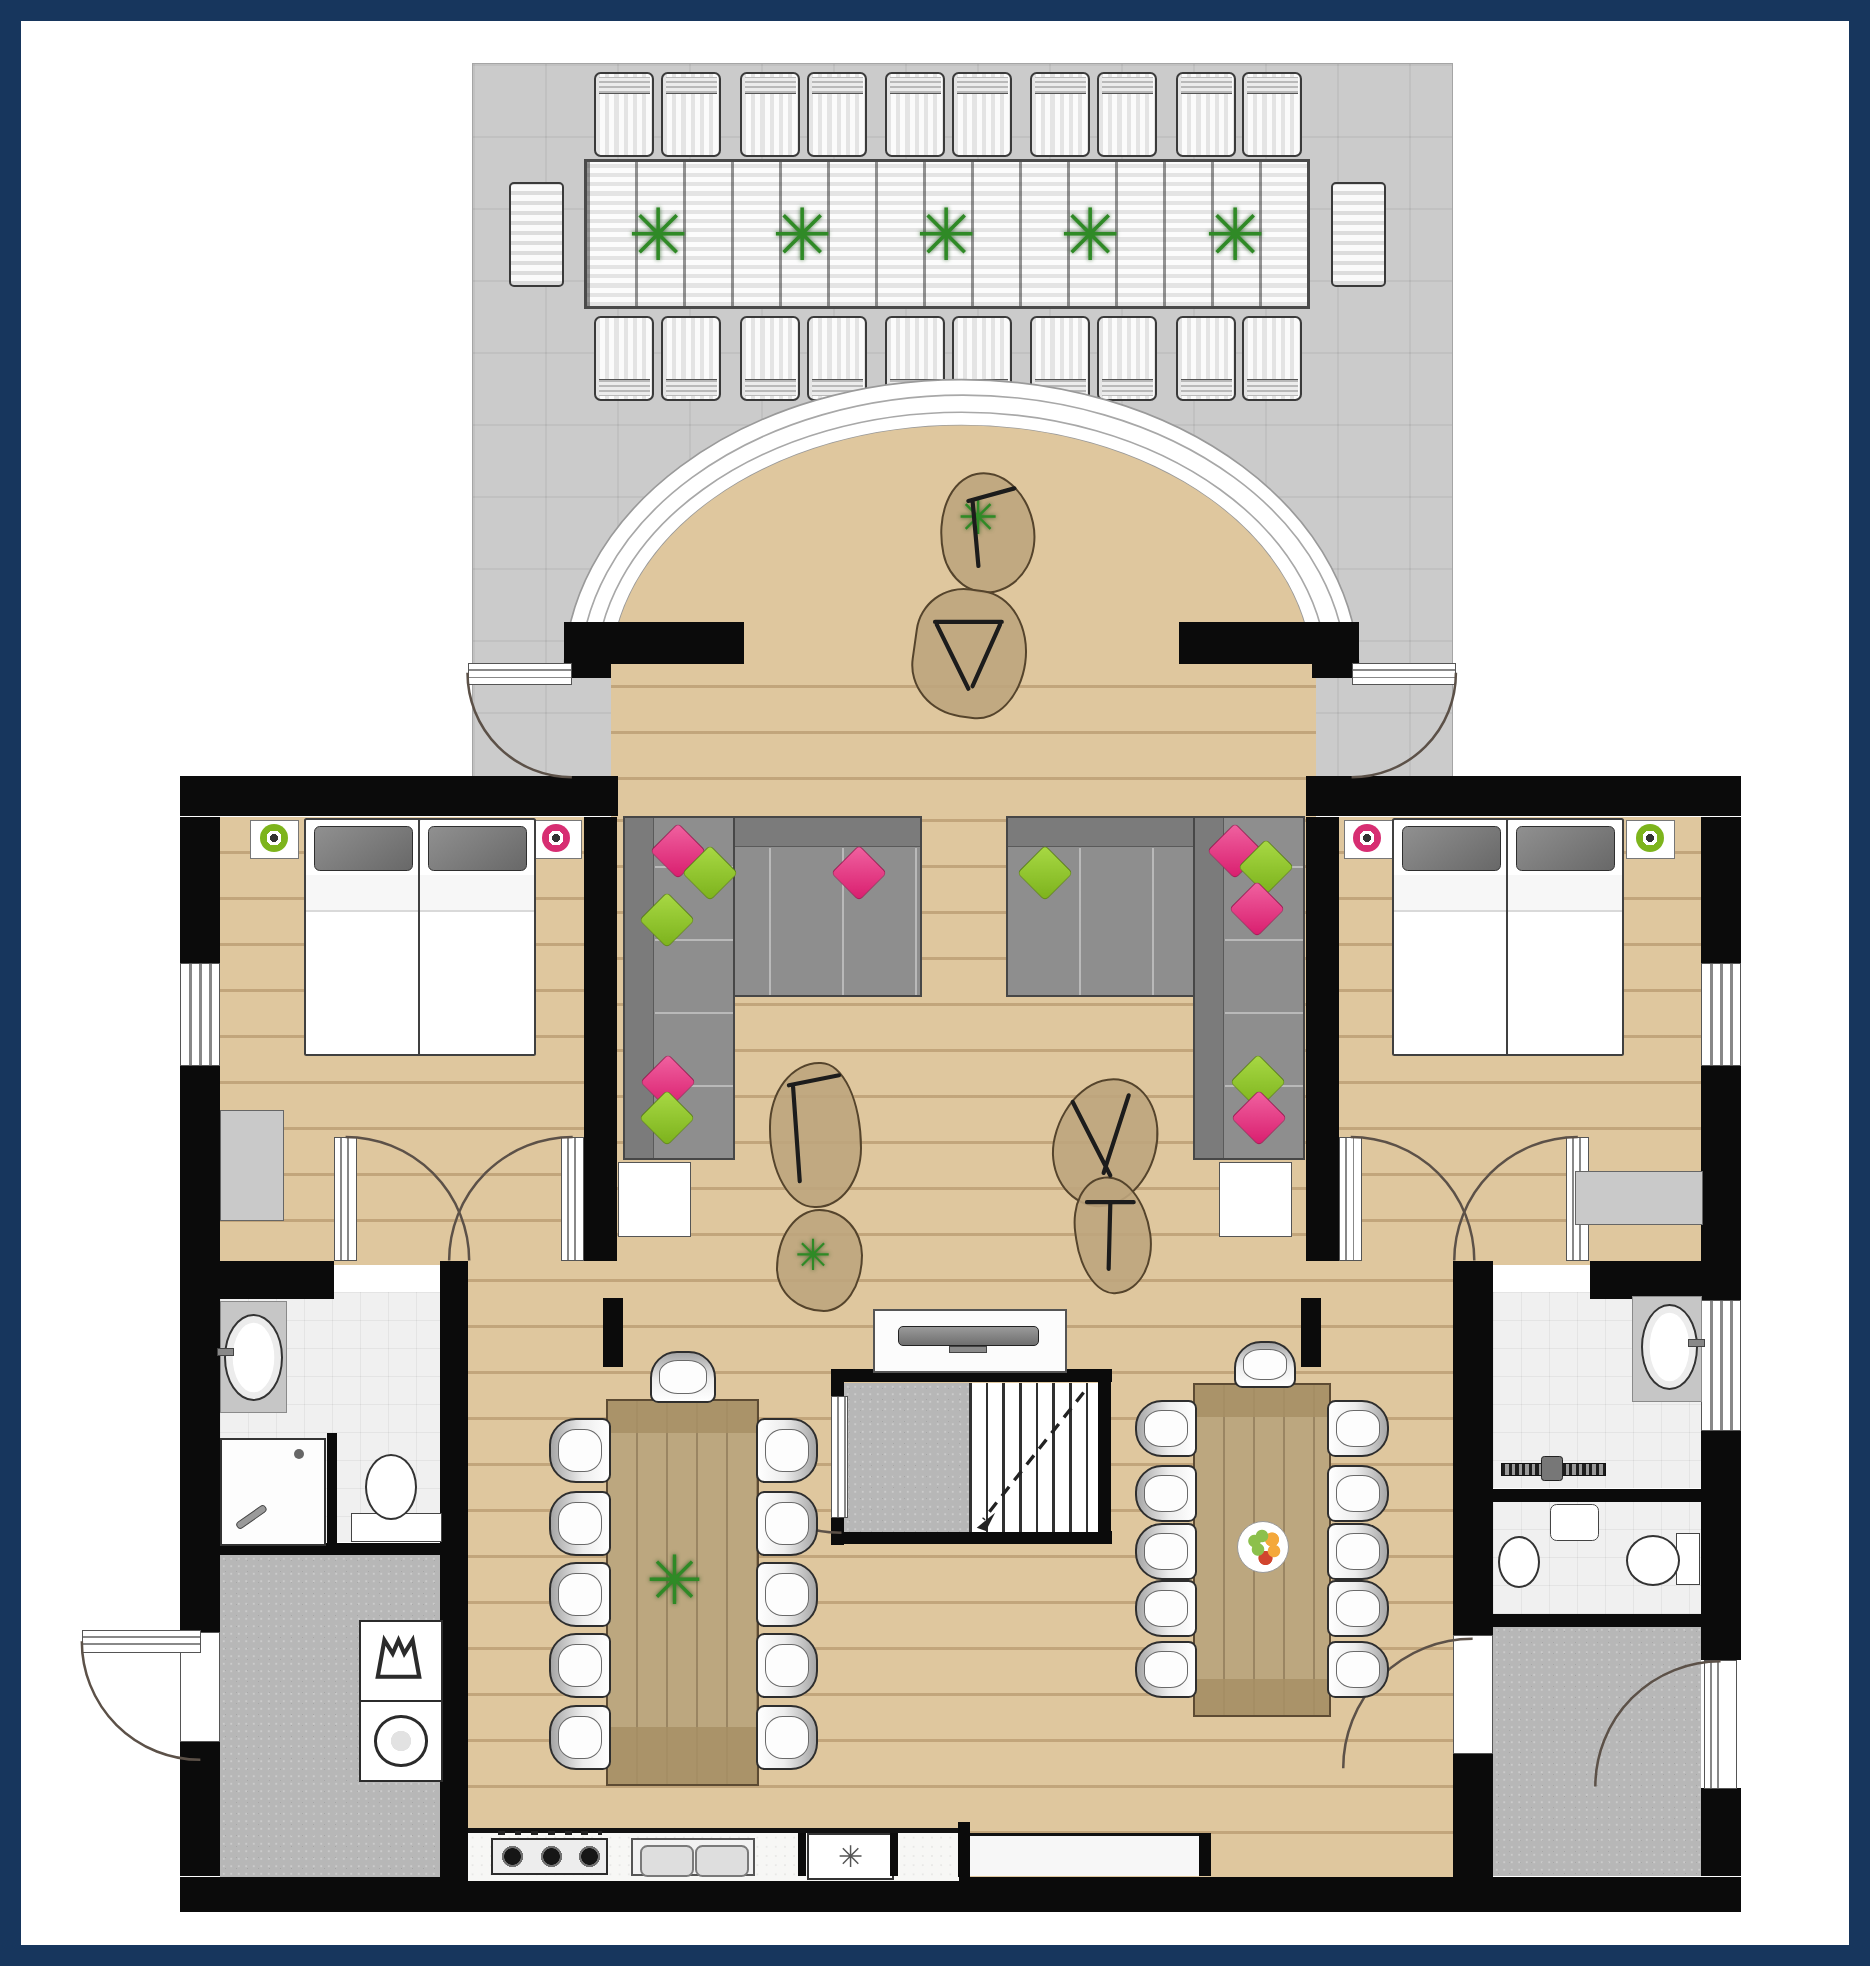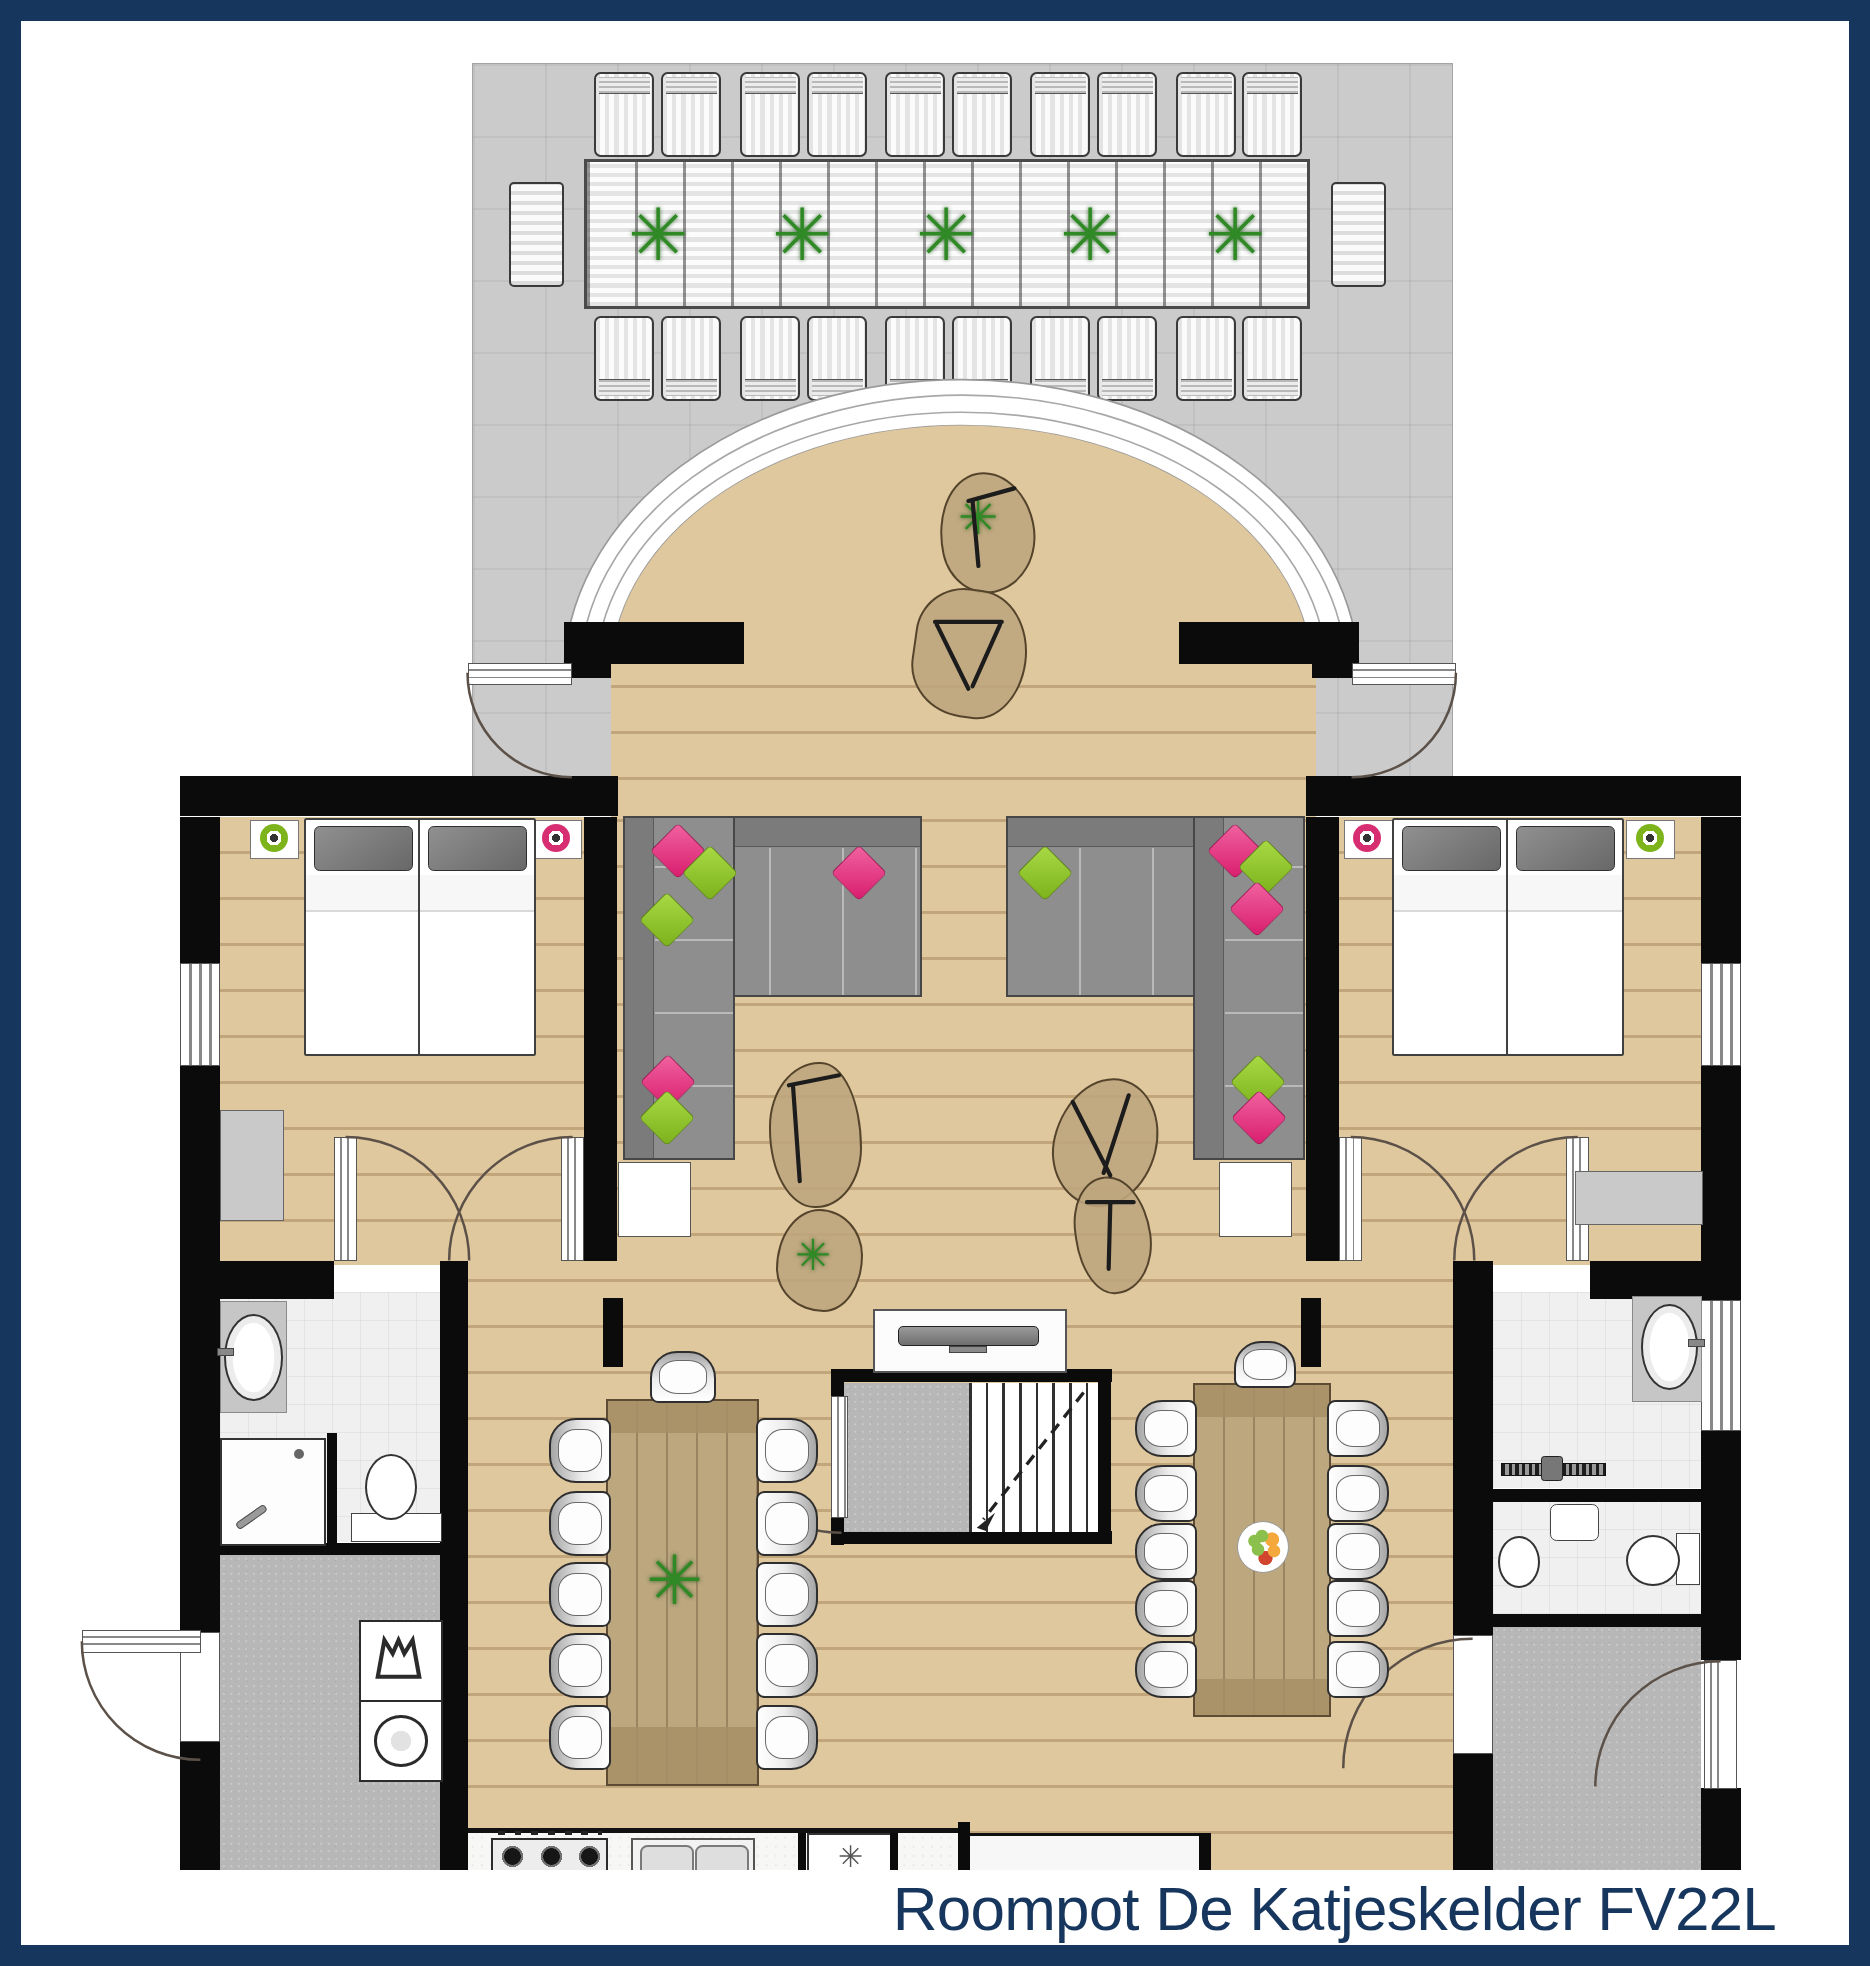--- a/index.html
+++ b/index.html
@@ -360,16 +360,15 @@
   <div class="basin" style="left:695px;top:1845px;width:50px;height:28px;"></div>
   <div class="wall" style="left:798px;top:1833px;width:8.3px;height:43px;"></div>
   <div class="freezer" style="left:807px;top:1833px;width:83px;height:43px;">
       <span>✳</span>
     </div>
   <div class="wall" style="left:890px;top:1833px;width:8.3px;height:43px;"></div>
   <div class="wall" style="left:958px;top:1822px;width:11.7px;height:55px;"></div>
   <div class="abs" style="left:970px;top:1833px;width:229px;height:43px;background:#f7f7f7;border-top:3.3px solid #111;"></div>
   <div class="wall" style="left:1199px;top:1833px;width:11.7px;height:43px;"></div>
 
-  <div id="titlebar">Roompot De Katjeskelder FV22L</div>
   <div id="frame"></div>
 </div>
 
 
 </body></html>

